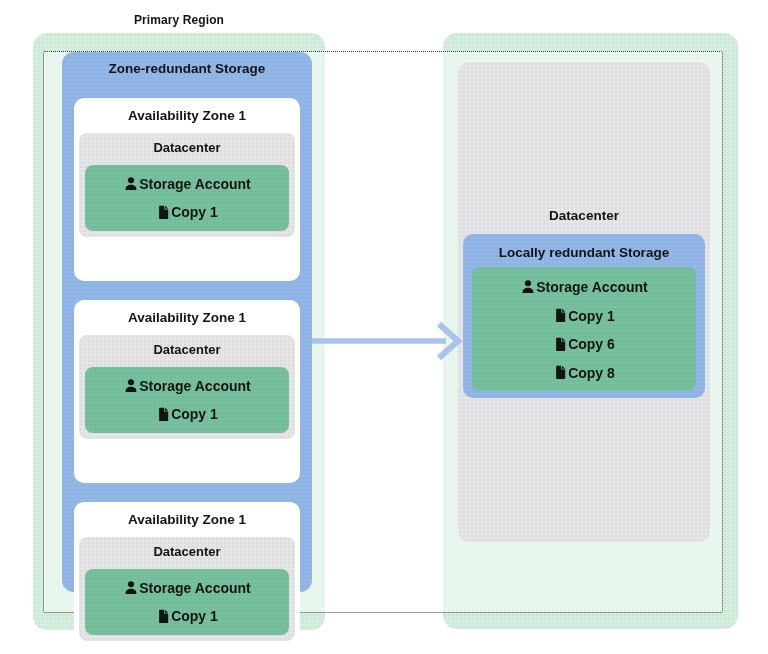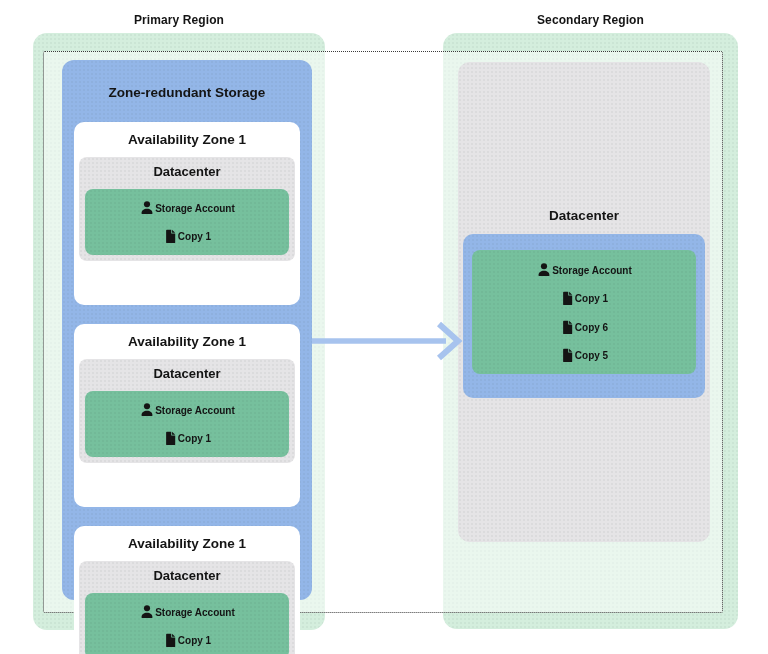--- a/index.html
+++ b/index.html
@@ -16,30 +16,30 @@
   .region-title.secondary{left:443px;width:295px;}
   .region-bg{position:absolute;top:33px;background-color:#d4eedd;border-radius:14px;}
   .region-bg.primary{left:33px;width:292px;height:597px;}
   .region-bg.secondary{left:443px;width:295px;height:596px;}
   .dotted-overlay{
     position:absolute;left:43px;top:51px;width:680px;height:562px;
     background:rgba(255,255,255,0.5);border:1px dotted #3c3c3c;border-radius:2px;box-sizing:border-box;
   }
   
   .zrs{
-    position:absolute;left:62px;top:60px;width:250px;height:540px;
-    background-color:#93b6e8;border-radius:12px;box-sizing:border-box;padding-top:24px;
+    position:absolute;left:62px;top:52px;width:250px;height:540px;
+    background-color:#93b6e8;border-radius:12px;box-sizing:border-box;padding-top:8px;
   }
   .zrs-title{font-size:13.5px;text-align:center;line-height:17px;margin-bottom:21px;}
   .az{background:#ffffff;border-radius:10px;margin:0 12px 19px;height:183px;box-sizing:border-box;padding-top:9px;}
   .az-title{font-size:13.5px;text-align:center;line-height:17px;}
   .dc{background-color:#e5e4e6;border-radius:8px;margin:9px 5px 0;height:104px;box-sizing:border-box;padding-top:6px;}
   .dc-title{font-size:13px;text-align:center;line-height:17px;}
   .sa{background-color:#76c09d;border-radius:8px;margin:9px 6px 0;height:66px;box-sizing:border-box;padding-top:5px;}
-  .row{display:flex;align-items:center;justify-content:center;gap:0;height:28px;font-size:10px;}
+  .row{display:flex;align-items:center;justify-content:center;gap:0;height:28px;font-size:14px;}
   .row svg{flex:0 0 auto;display:block;}
   
   .sec-dc{position:absolute;left:458px;top:62px;width:252px;height:480px;background-color:#e5e4e6;border-radius:12px;}
   .sec-dc-title{position:absolute;top:145px;left:0;width:100%;font-size:13.5px;text-align:center;line-height:17px;}
   .lrs{
     position:absolute;left:5px;top:172px;width:242px;height:164px;
     background-color:#93b6e8;border-radius:10px;box-sizing:border-box;padding-top:10px;
   }
   .lrs-title{font-size:13.5px;text-align:center;line-height:17px;}
   .sa.sec{width:224px;height:124px;margin:6px auto 0;padding-top:6px;}
@@ -47,21 +47,20 @@
   
   .arrow-svg{position:absolute;left:0;top:0;pointer-events:none;}
   .arrow-label{position:absolute;left:309px;top:317px;width:148px;text-align:center;font-size:13.5px;line-height:16px;}
 </style>
 </head>
 <body>
 
 <div class="canvas">
 
   <div class="region-title primary">Primary Region</div>
-  <div class="region-title secondary">Secondary Region</div>
 
   <div class="region-bg primary tex"></div>
   <div class="region-bg secondary tex"></div>
 
   <div class="dotted-overlay"></div>
 
   <div class="zrs tex">
     <div class="zrs-title">Zone-redundant Storage</div>
 
     <div class="az">
@@ -130,20 +129,21 @@
             <span>Copy 1</span>
           </div>
         </div>
       </div>
     </div>
   </div>
 
   <div class="sec-dc tex">
     <div class="sec-dc-title">Datacenter</div>
     <div class="lrs tex">
+      <div class="lrs-title">Locally redundant Storage</div>
       <div class="sa sec tex">
         <div class="row">
           <svg viewBox="0 0 24 24" width="16" height="16">
               <circle cx="12" cy="6.3" r="4.6" fill="#141414"></circle>
               <path fill="#141414" d="M12 13.2c-4.7 0-8.2 2.6-8.2 6.5 0 .8.6 1.3 1.3 1.3h13.8c.7 0 1.3-.5 1.3-1.3 0-3.9-3.5-6.5-8.2-6.5z"></path>
             </svg>
           <span>Storage Account</span>
         </div>
         <div class="row">
           <svg viewBox="0 0 24 24" width="15" height="17">
@@ -157,21 +157,21 @@
               <path fill="#141414" d="M5 2.6C5 1.7 5.7 1 6.6 1h6.6v6.3h6.3V21c0 .9-.7 1.5-1.6 1.5H6.6C5.7 22.5 5 21.9 5 21z"></path>
               <path fill="#141414" d="M14.5 1l5 5h-5z"></path>
             </svg>
           <span>Copy 6</span>
         </div>
         <div class="row">
           <svg viewBox="0 0 24 24" width="15" height="17">
               <path fill="#141414" d="M5 2.6C5 1.7 5.7 1 6.6 1h6.6v6.3h6.3V21c0 .9-.7 1.5-1.6 1.5H6.6C5.7 22.5 5 21.9 5 21z"></path>
               <path fill="#141414" d="M14.5 1l5 5h-5z"></path>
             </svg>
-          <span>Copy 5</span>
+          <span>Copy 8</span>
         </div>
       </div>
     </div>
   </div>
 
   <svg class="arrow-svg" width="768" height="654" viewBox="0 0 768 654">
     <path d="M312 341 H446" stroke="#a7c3ee" stroke-width="5.5" fill="none"></path>
     <path d="M439 324 L458 341 L439 358" stroke="#a7c3ee" stroke-width="6" fill="none" stroke-linejoin="miter"></path>
   </svg>
 

